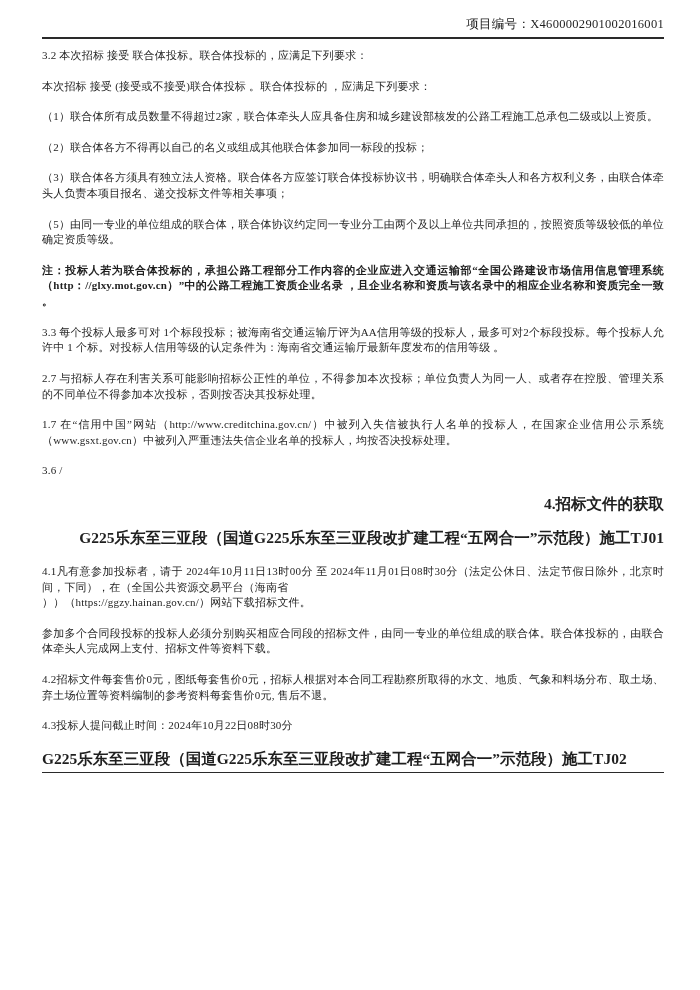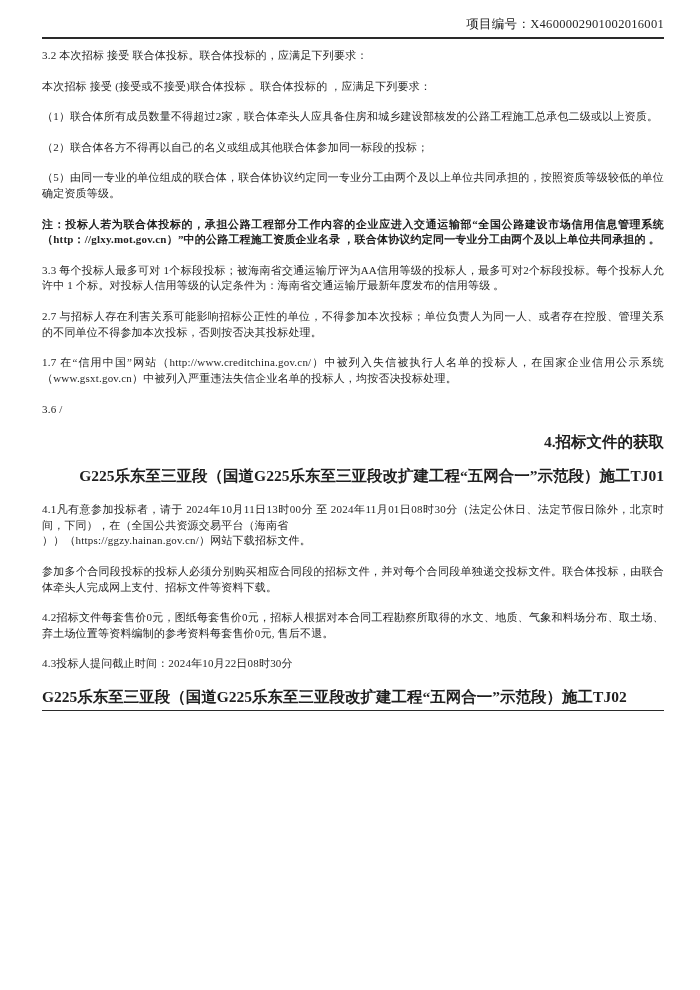--- a/index.html
+++ b/index.html
@@ -62,42 +62,43 @@
   <div class="content">
 
     <p class="para first">3.2 本次招标 接受 联合体投标。联合体投标的，应满足下列要求：</p>
 
     <p class="para"><span>本次招标</span><span class="u"> 接受 </span><span>(接受或不接受)联合体投标 。联合体投标的 ，应满足下列要求：</span></p>
 
     <p class="para u">（1）联合体所有成员数量不得超过2家，联合体牵头人应具备住房和城乡建设部核发的公路工程施工总承包二级或以上资质。</p>
 
     <p class="para u">（2）联合体各方不得再以自己的名义或组成其他联合体参加同一标段的投标；</p>
 
+    <p class="para u">（3）联合体各方须具有独立法人资格。联合体各方应签订联合体投标协议书，明确联合体牵头人和各方权利义务，由联合体牵头人负责本项目报名、递交投标文件等相关事项；</p>
 
 
     <p class="para u">（5）由同一专业的单位组成的联合体，联合体协议约定同一专业分工由两个及以上单位共同承担的，按照资质等级较低的单位确定资质等级。</p>
 
-    <p class="para u bold">注：投标人若为联合体投标的，承担公路工程部分工作内容的企业应进入交通运输部“全国公路建设市场信用信息管理系统（http：//glxy.mot.gov.cn）”中的公路工程施工资质企业名录 ，联合体协议约定同一专业分工由两个及以上单位共同承担的 。</p>
+    <p class="para u bold">注：投标人若为联合体投标的，承担公路工程部分工作内容的企业应进入交通运输部“全国公路建设市场信用信息管理系统（http：//glxy.mot.gov.cn）”中的公路工程施工资质企业名录 ，且企业名称和资质与该名录中的相应企业名称和资质完全一致 。</p>
 
     <p class="para">3.3 每个投标人最多可对 1个标段投标；被海南省交通运输厅评为AA信用等级的投标人，最多可对2个标段投标。每个投标人允许中 1 个标。对投标人信用等级的认定条件为：海南省交通运输厅最新年度发布的信用等级 。</p>
 
     <p class="para">2.7 与招标人存在利害关系可能影响招标公正性的单位，不得参加本次投标；单位负责人为同一人、或者存在控股、管理关系的不同单位不得参加本次投标，否则按否决其投标处理。</p>
 
     <p class="para">1.7 在“信用中国”网站（http://www.creditchina.gov.cn/）中被列入失信被执行人名单的投标人，在国家企业信用公示系统（www.gsxt.gov.cn）中被列入严重违法失信企业名单的投标人，均按否决投标处理。</p>
 
     <p class="para">3.6 /</p>
 
     <p class="heading">4.招标文件的获取</p>
 
     <p class="heading">G225乐东至三亚段（国道G225乐东至三亚段改扩建工程“五网合一”示范段）施工TJ01</p>
 
     <p class="para prewrap">4.1凡有意参加投标者，请于 2024年10月11日13时00分 至 2024年11月01日08时30分（法定公休日、法定节假日除外，北京时间，下同），在（全国公共资源交易平台（海南省
 ））（https://ggzy.hainan.gov.cn/）网站下载招标文件。</p>
 
-    <p class="para">参加多个合同段投标的投标人必须分别购买相应合同段的招标文件，并对每个合同段单独递交投标文件。联合体投标，由联合体牵头人完成网上支付、招标文件等资料下载。</p>
+    <p class="para">参加多个合同段投标的投标人必须分别购买相应合同段的招标文件，由同一专业的单位组成的联合体。联合体投标的，由联合体牵头人完成网上支付、招标文件等资料下载。</p>
 
     <p class="para">4.2招标文件每套售价0元，图纸每套售价0元，招标人根据对本合同工程勘察所取得的水文、地质、气象和料场分布、取土场、弃土场位置等资料编制的参考资料每套售价0元, 售后不退。</p>
 
     <p class="para">4.3投标人提问截止时间：2024年10月22日08时30分</p>
 
   </div>
 
   <div class="footer-heading">G225乐东至三亚段（国道G225乐东至三亚段改扩建工程“五网合一”示范段）施工TJ02</div>
 
 </div>

